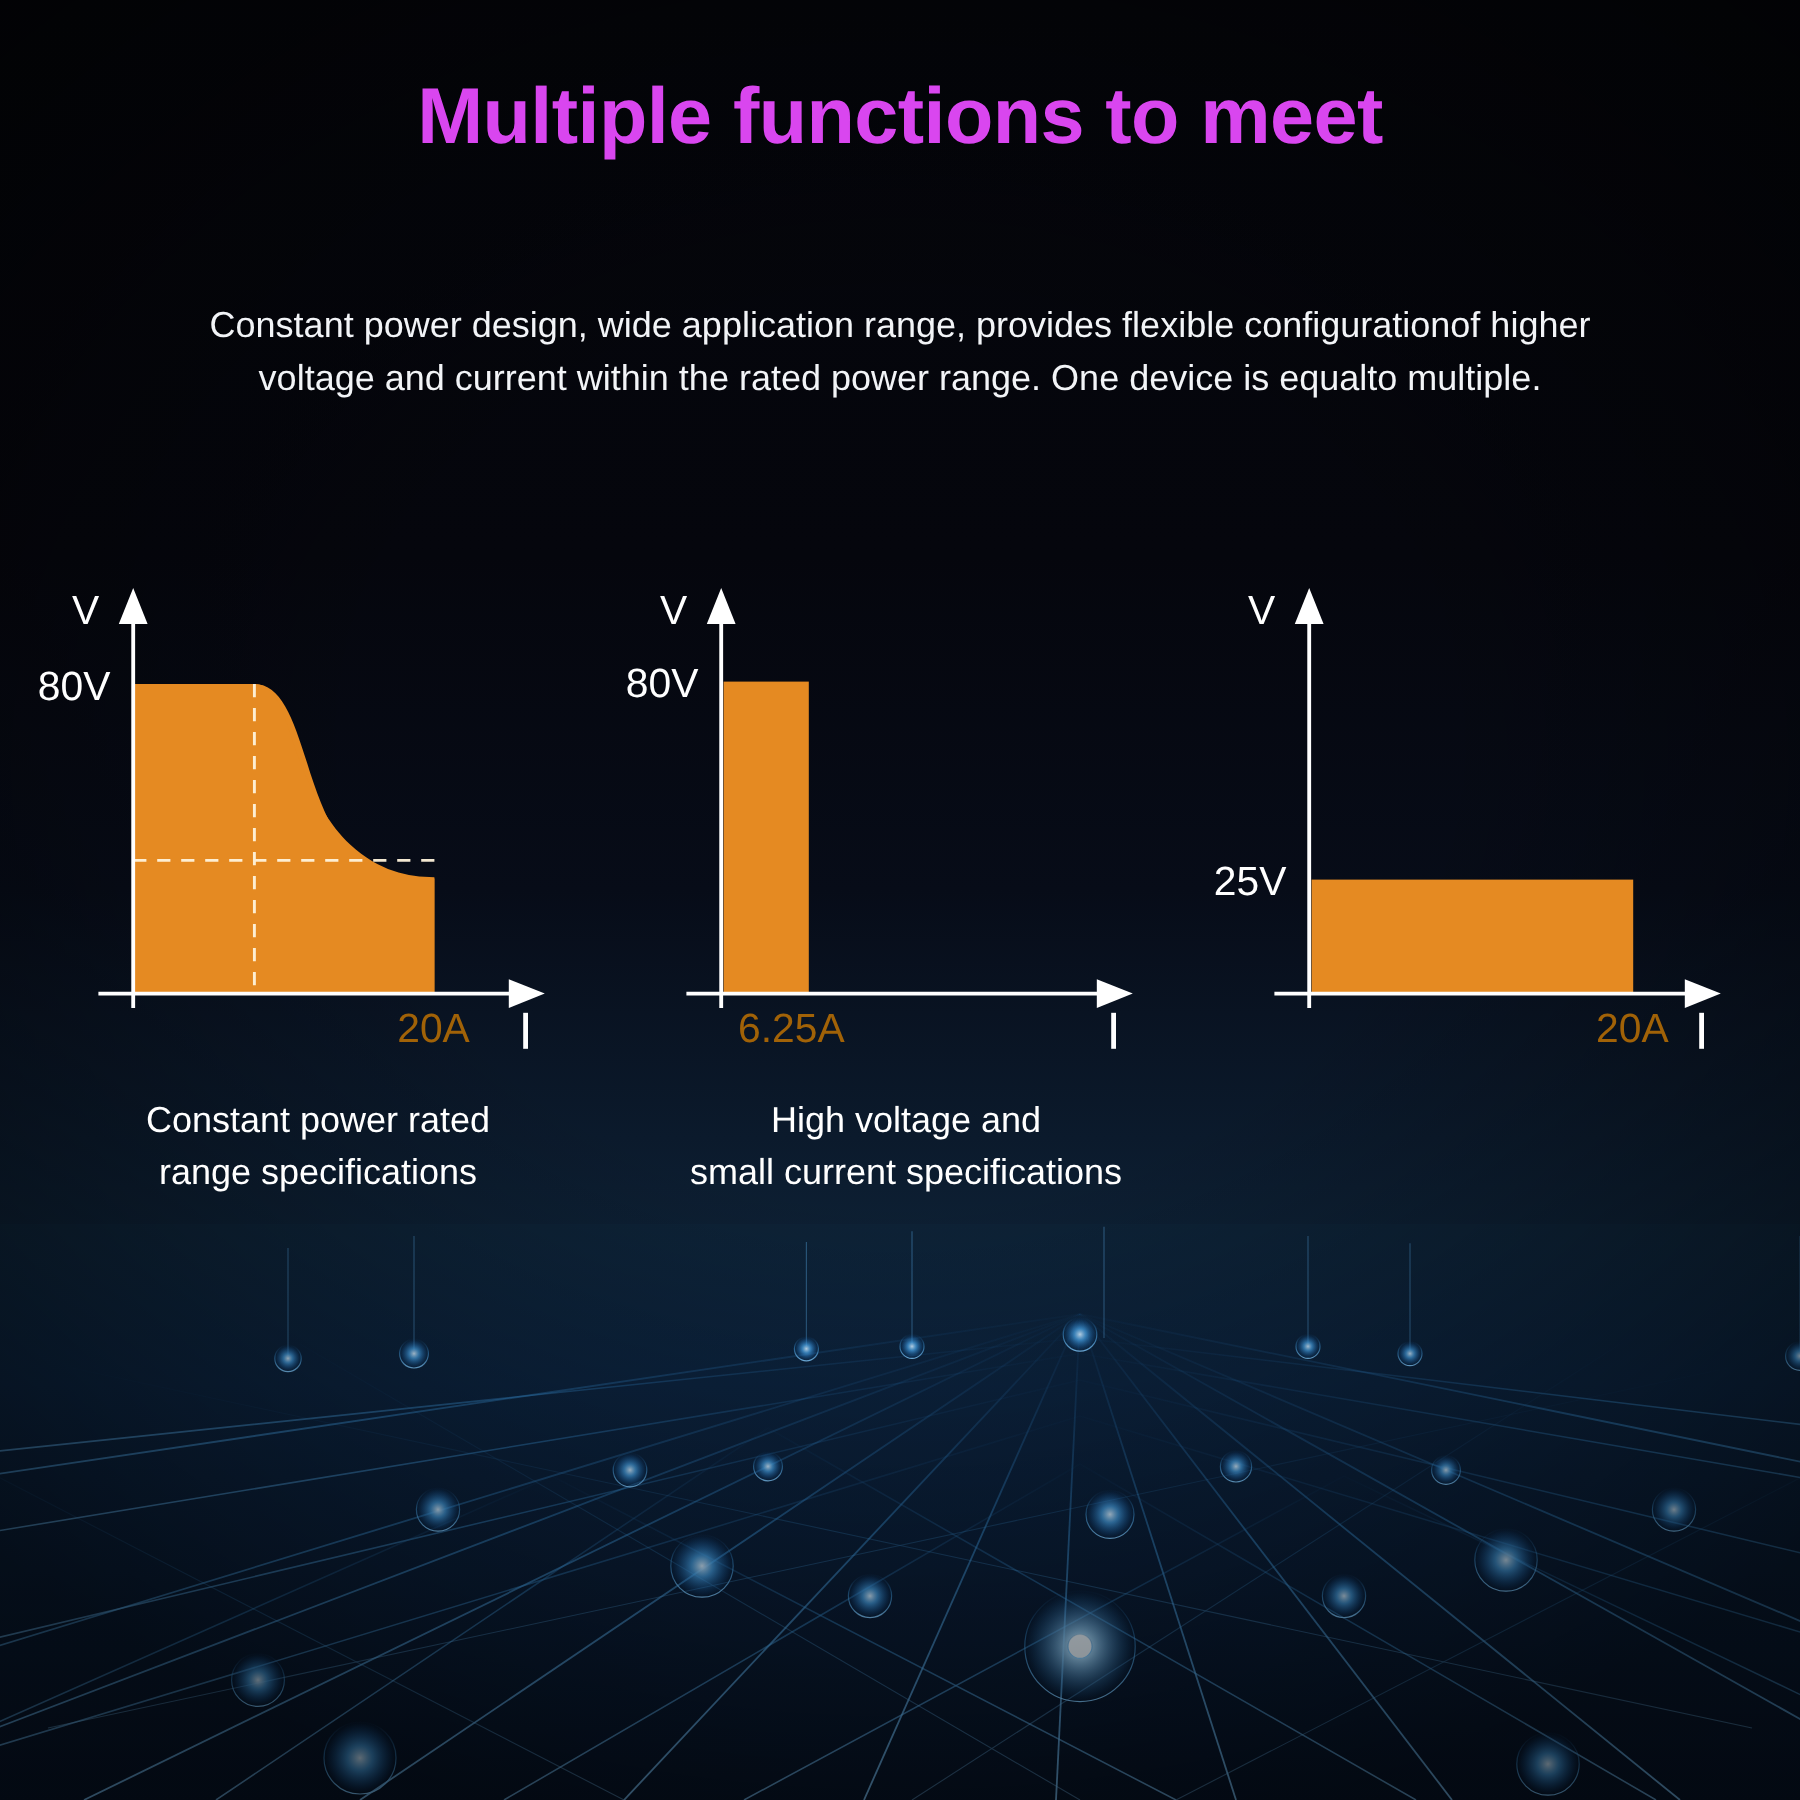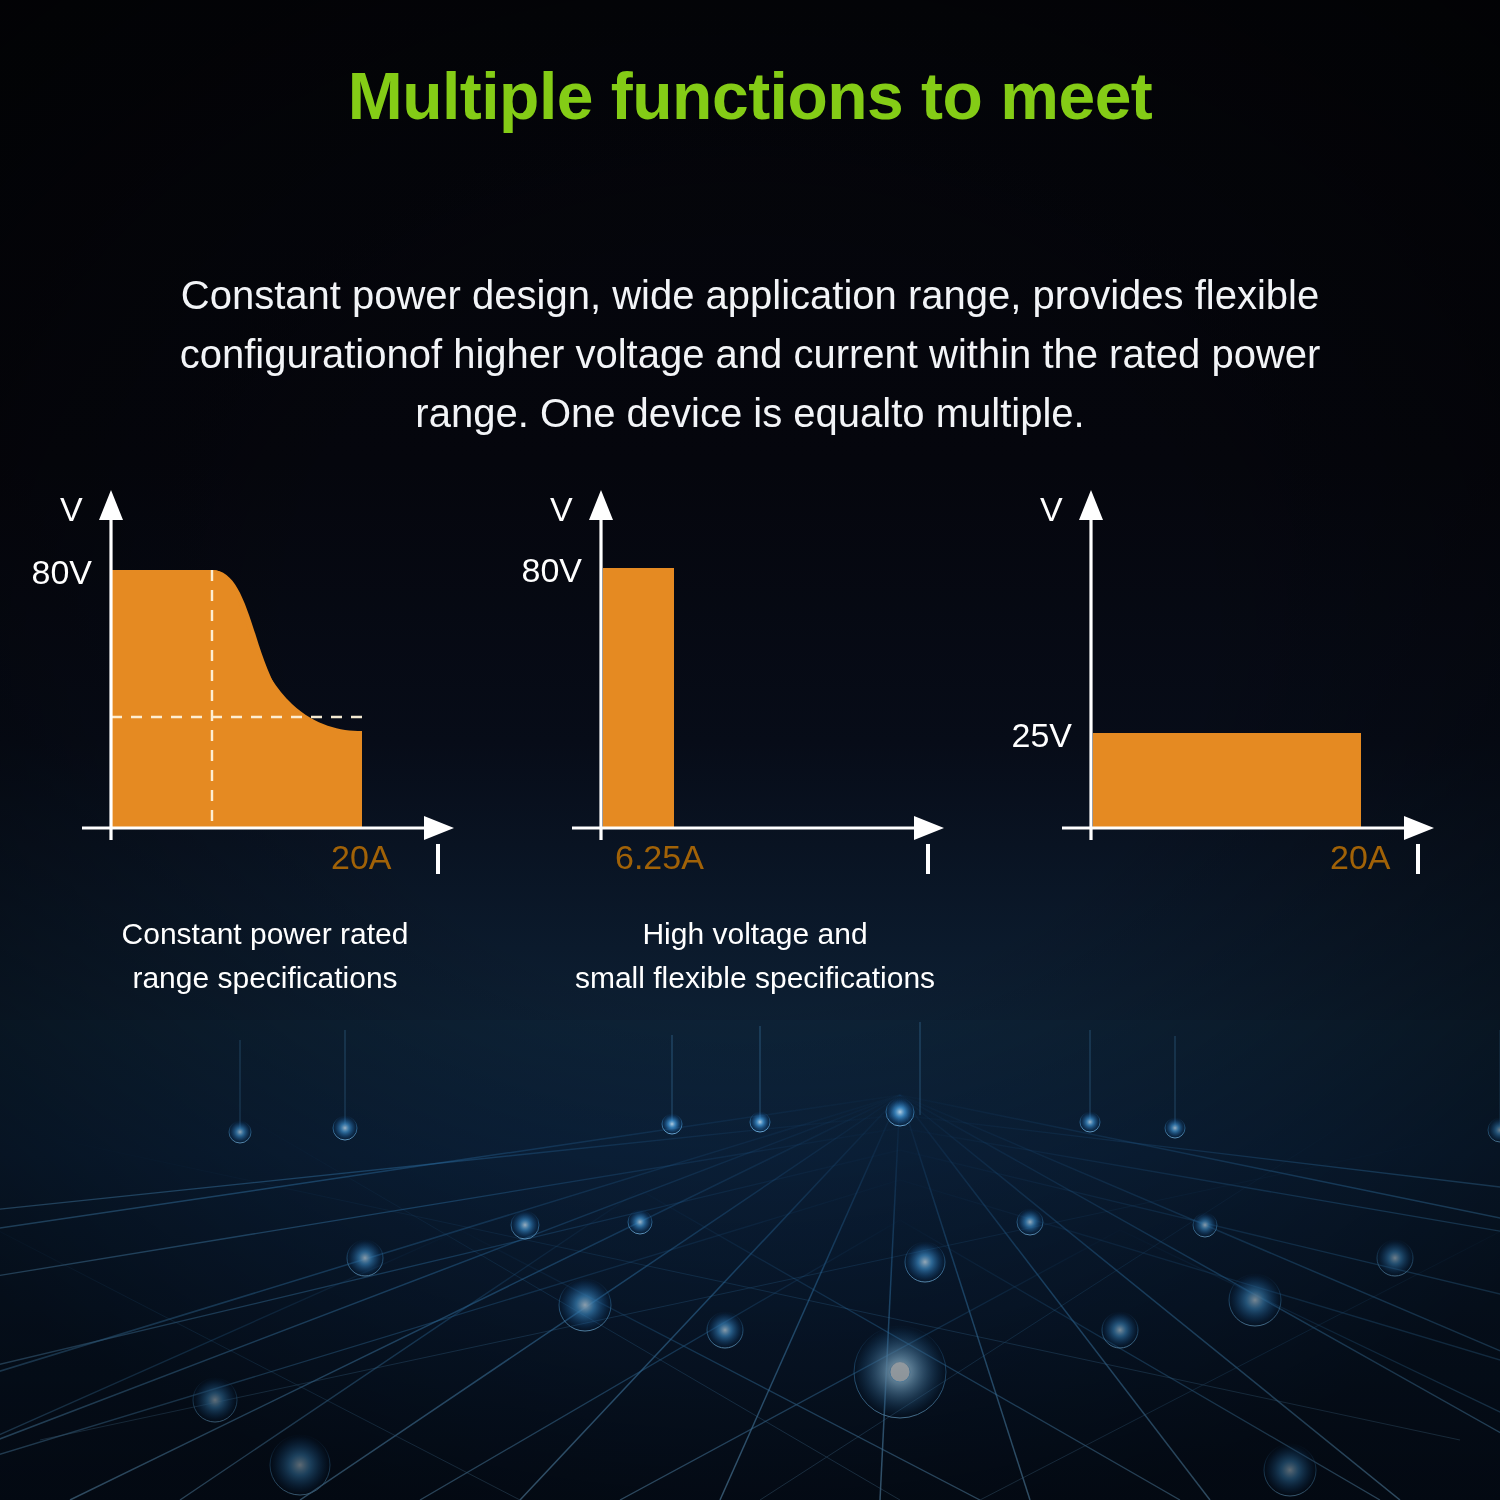--- a/index.html
+++ b/index.html
@@ -28,30 +28,30 @@
     position:absolute; inset:0;
     background:radial-gradient(ellipse 1100px 900px at 750px 640px, rgba(0,0,0,0) 40%, rgba(0,0,0,0.55) 100%);
   }
   #grid-svg { position:absolute; left:0; top:0; width:1500px; height:1500px; }
 
   
   #content { position:absolute; inset:0; z-index:5; }
 
   .headline {
     position:absolute; left:0; top:58px; width:1500px;
-    text-align:center; color:#84cc16;
+    text-align:center; color:#d946ef;
     font-size:66px; font-weight:bold; line-height:1.18;
     letter-spacing:-0.5px;
   }
   .headline .l2 { display:block; }
 
   .subtitle {
     position:absolute; left:170px; top:250px; width:1160px;
     text-align:center; color:#f2f4f7;
-    font-size:40px; font-weight:normal; line-height:1.47;margin-top:16px;
+    font-size:30px; font-weight:normal; line-height:1.47;
   }
 
   
   .chart-row { position:absolute; left:0; top:470px; width:1500px; height:420px; }
   .chart { position:absolute; top:0; width:490px; height:420px; }
   .chart-svg { position:absolute; left:0; top:0; width:490px; height:420px; }
 
   .axis-letter {
     position:absolute; color:#ffffff; font-size:34px; font-weight:normal;
     line-height:1;
@@ -271,17 +271,17 @@
     </div>
   </div>
 
   <div class="captions">
     <div class="caption" style="left:20px; width:490px;">
       <span>Constant power rated</span>
       <span class="c2">range specifications</span>
     </div>
     <div class="caption" style="left:500px; width:510px;">
       <span>High voltage and</span>
-      <span class="c2">small flexible specifications</span>
+      <span class="c2">small current specifications</span>
     </div>
   </div>
 
 </div>
 
 </body></html>

